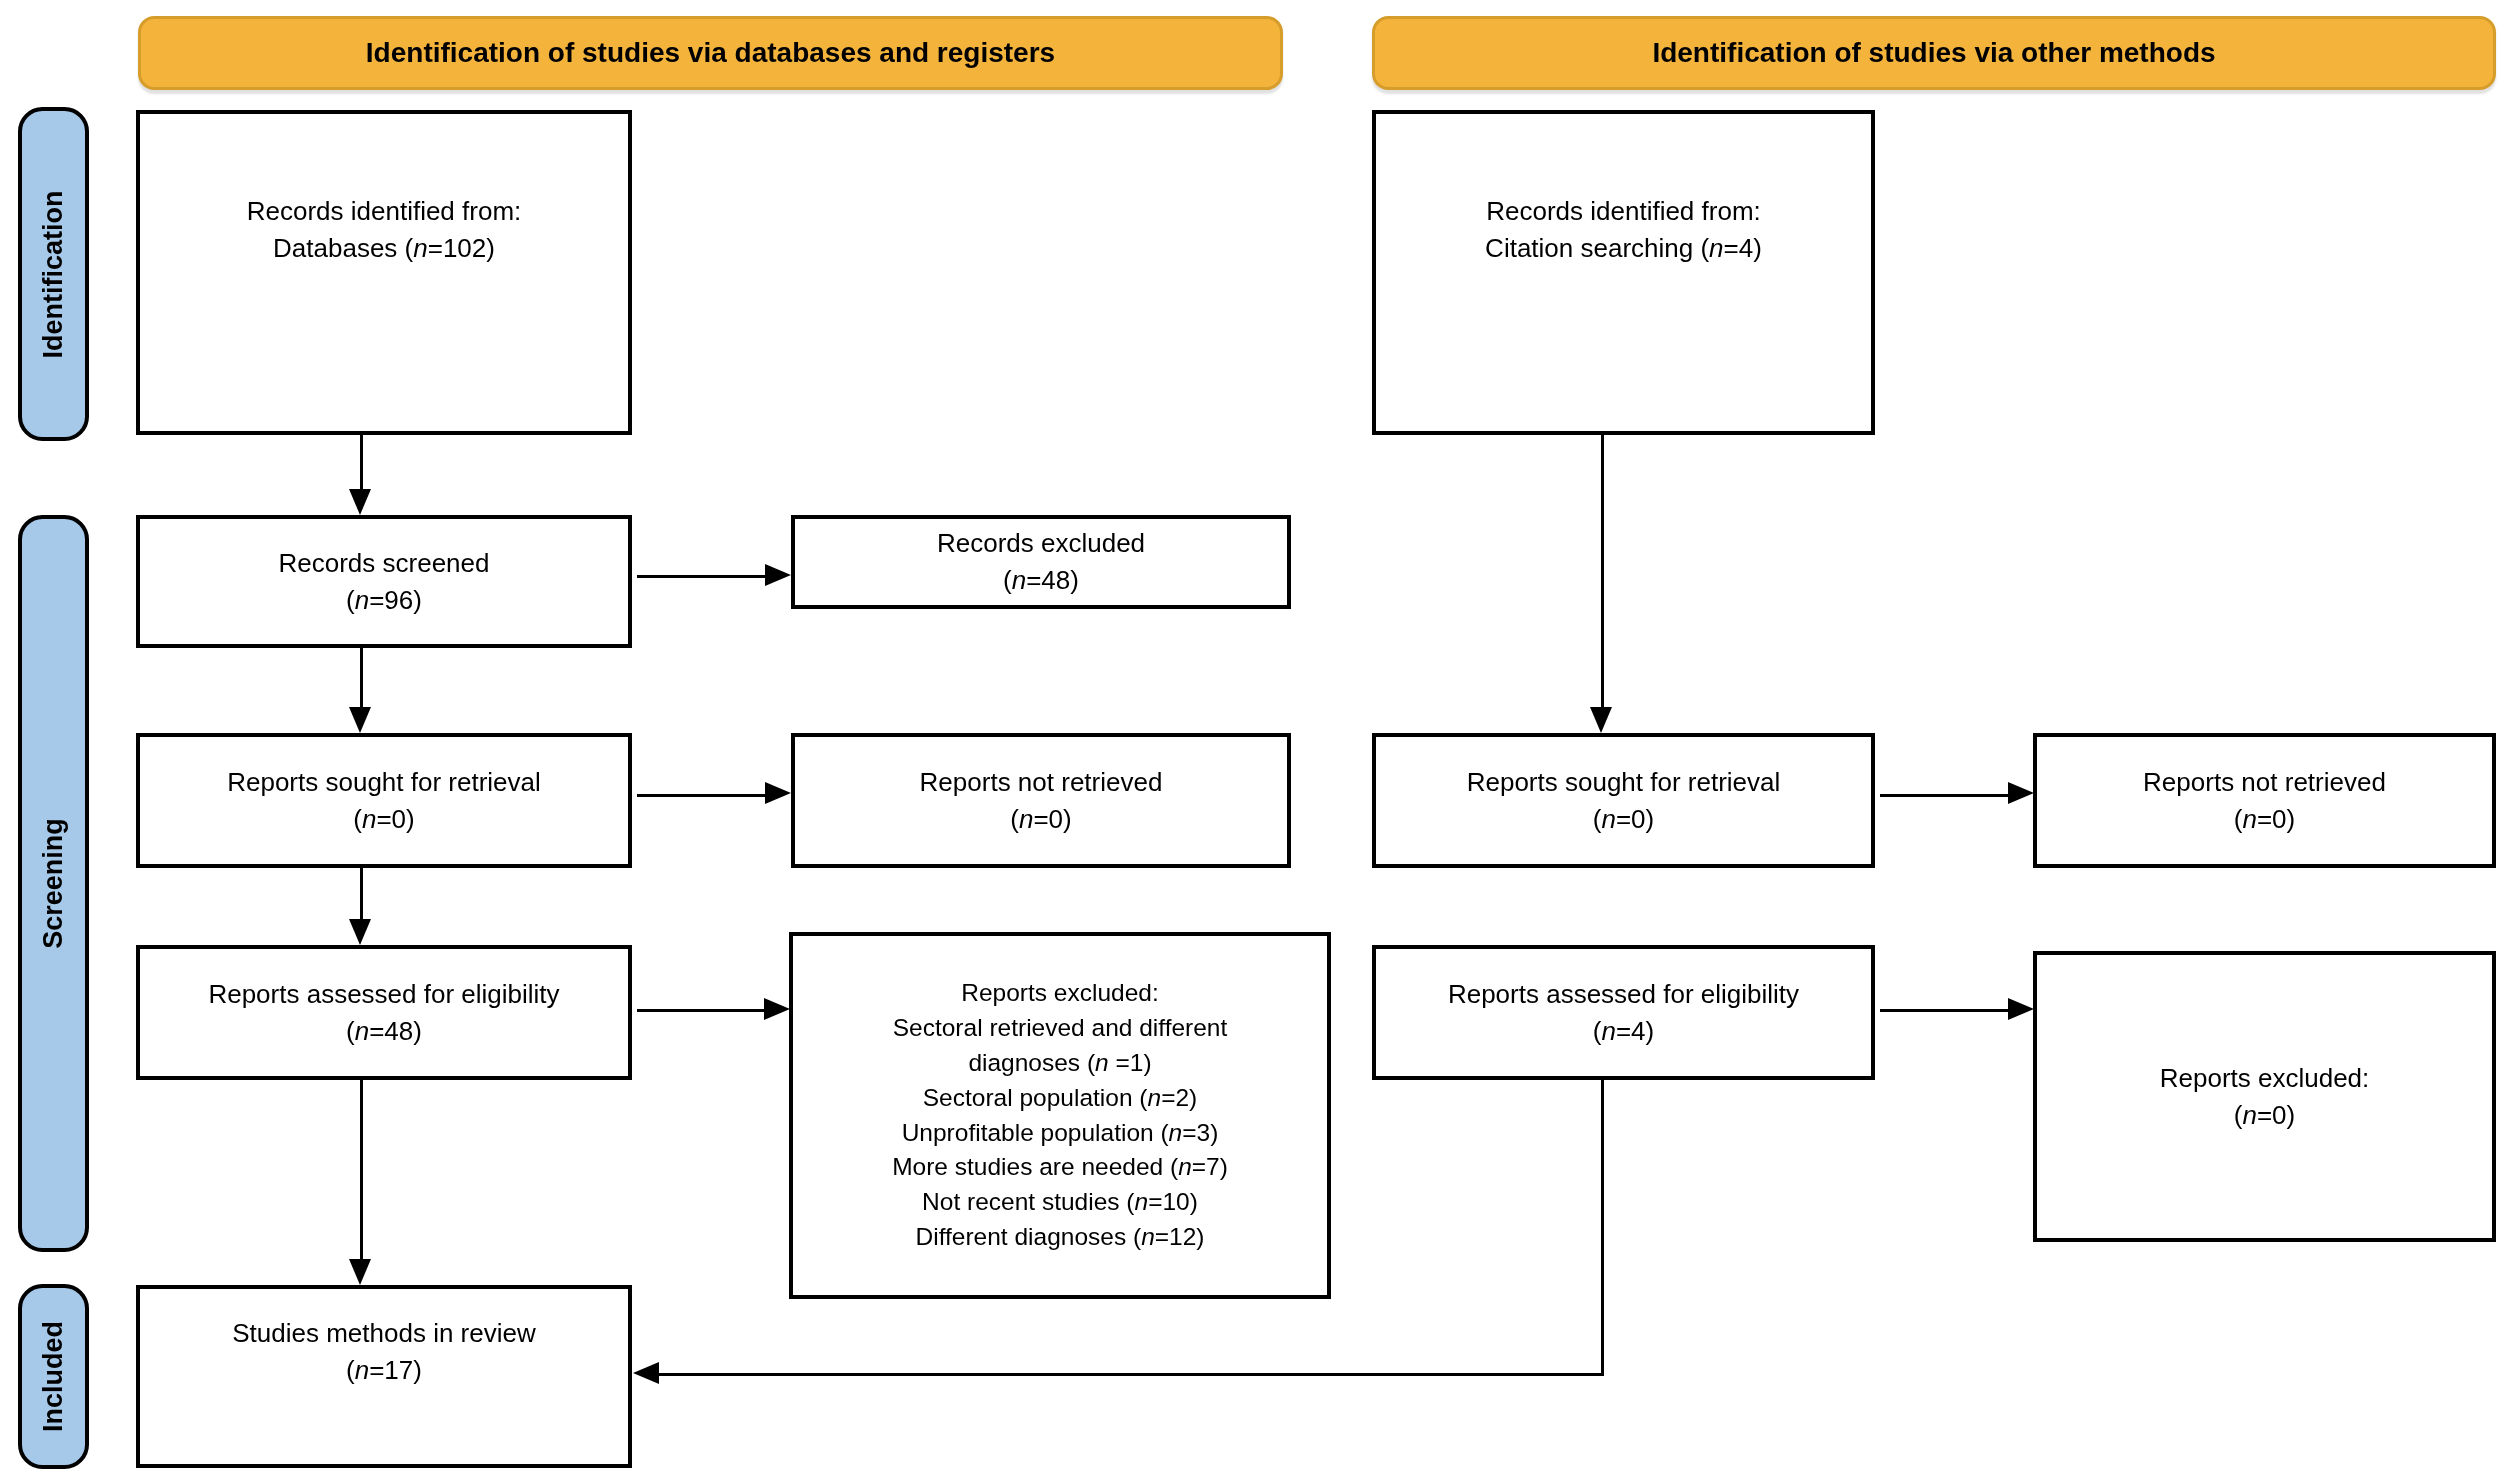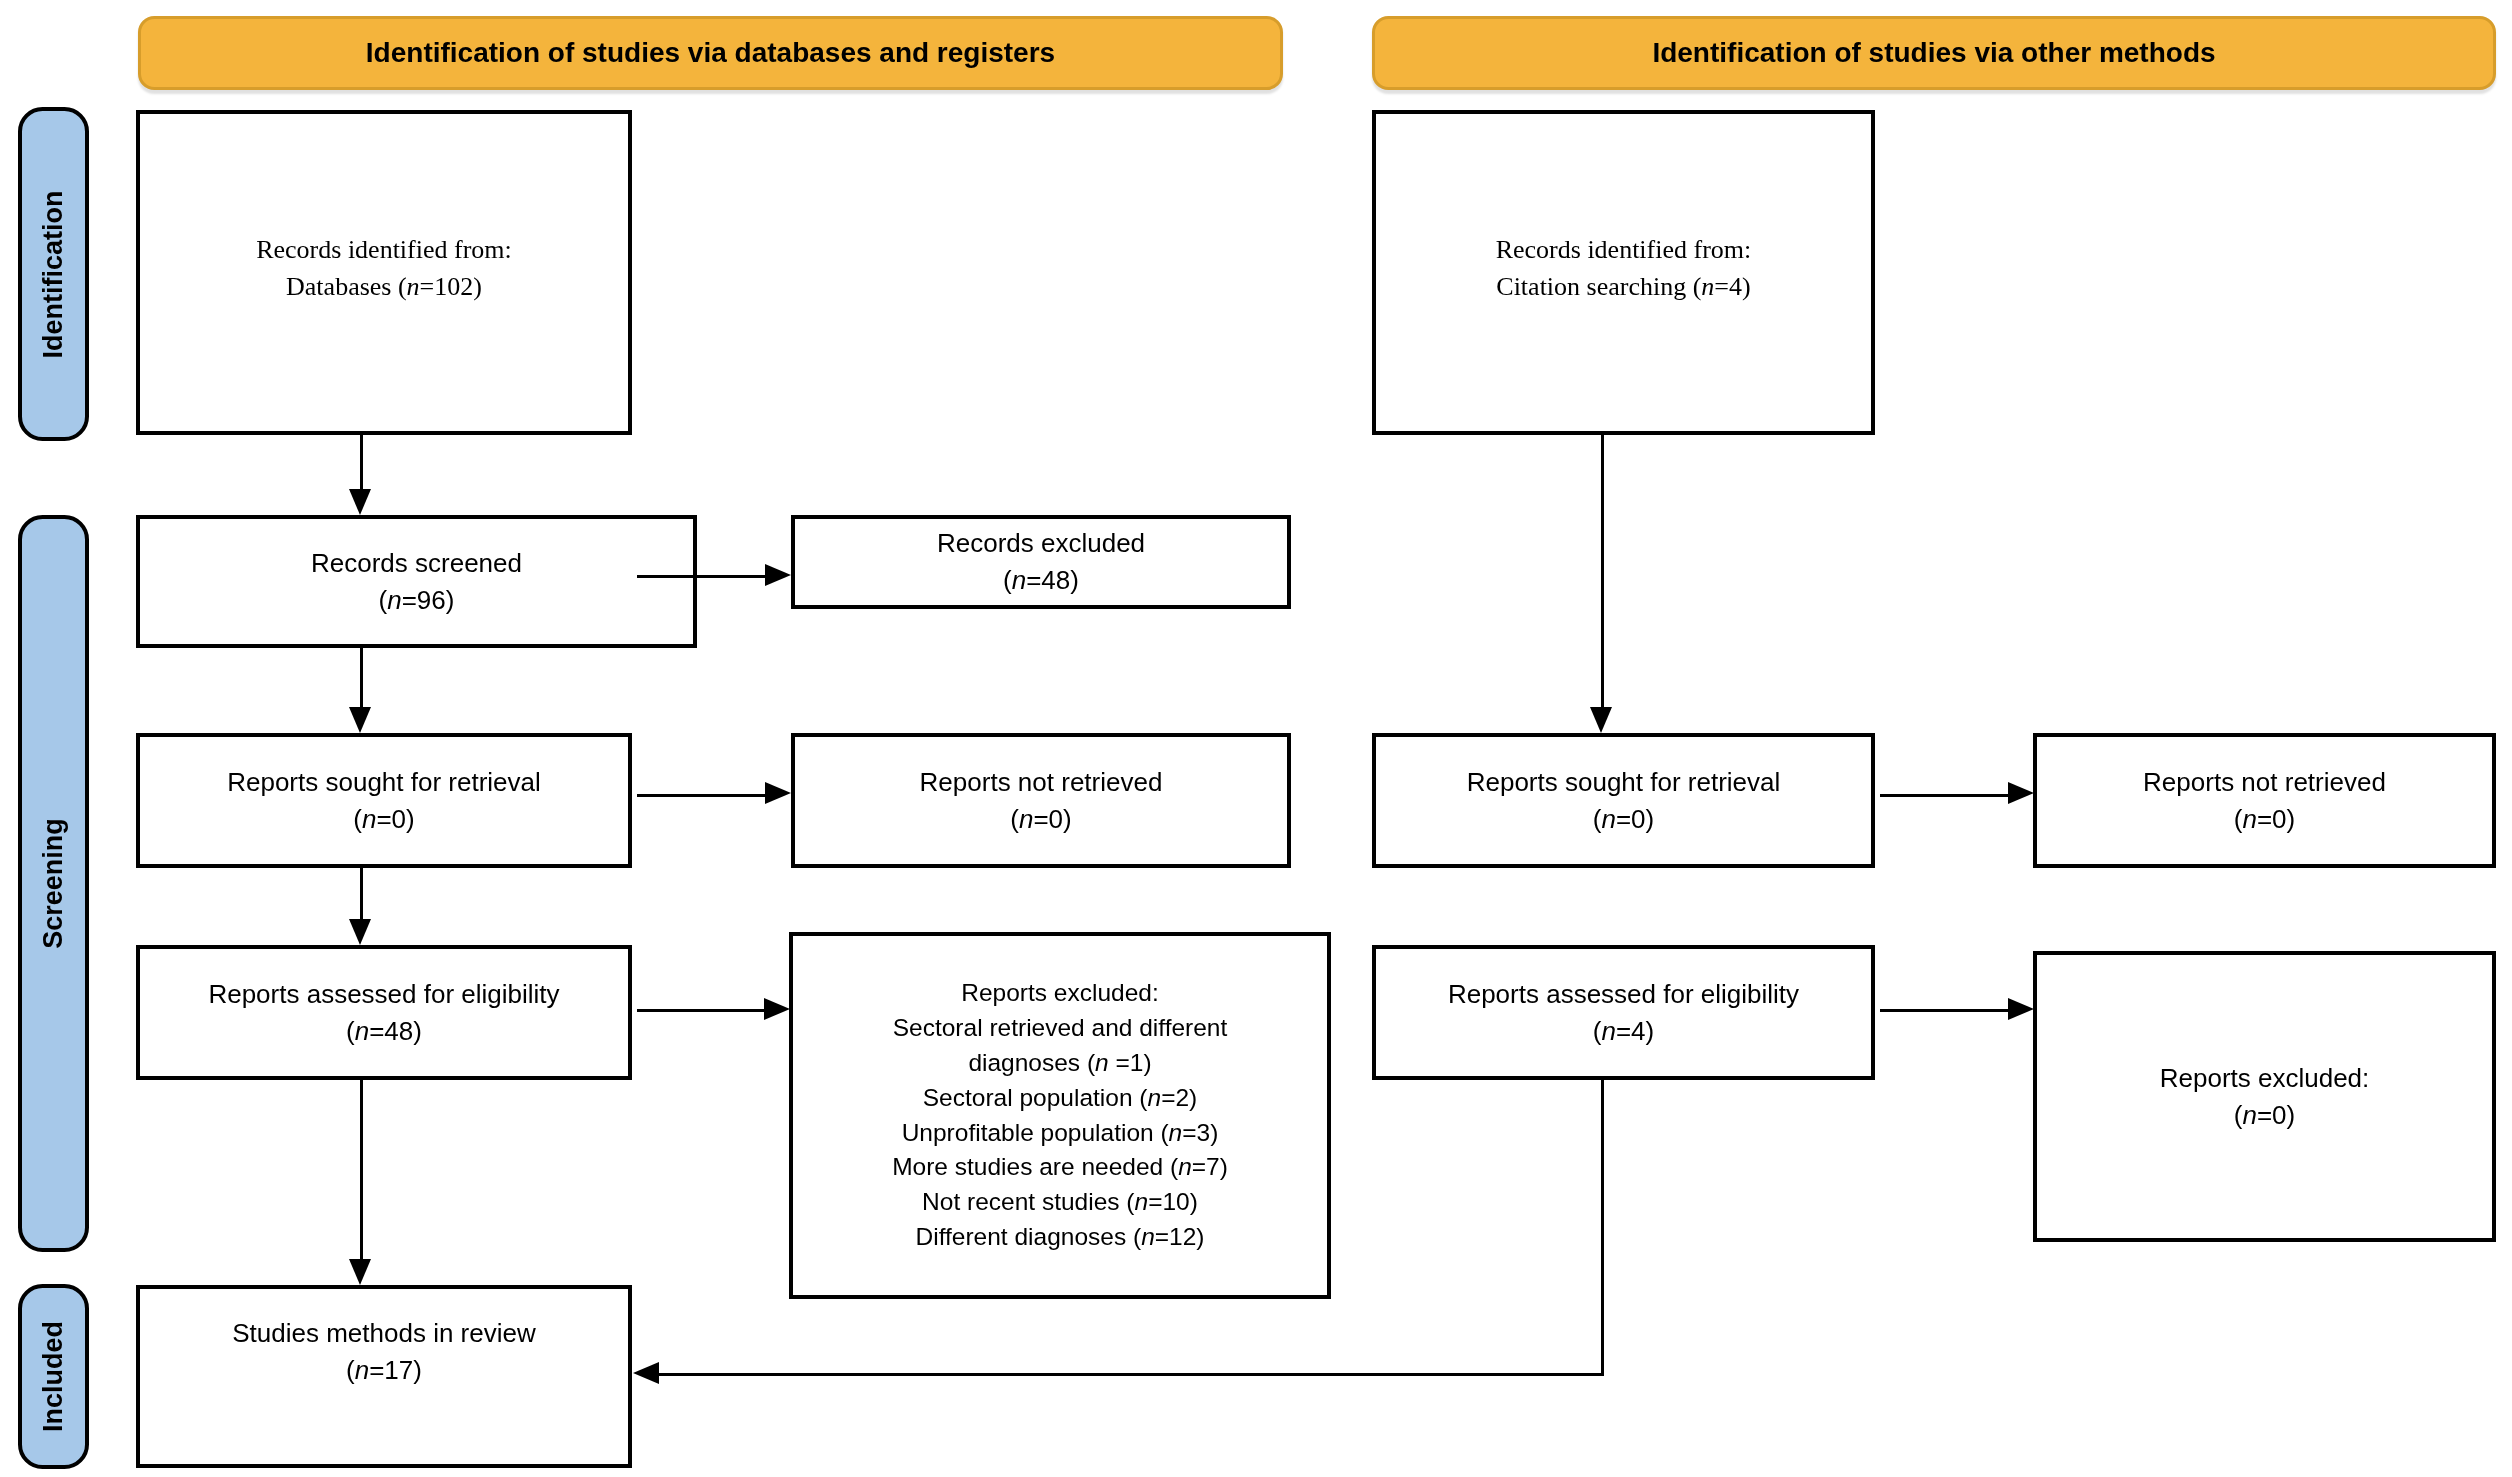--- a/index.html
+++ b/index.html
@@ -42,21 +42,21 @@
   }
   .box{
     position:absolute;
     background:#ffffff;
     border:4.1px solid var(--box-border);
     box-sizing:border-box;
     display:flex;flex-direction:column;justify-content:center;align-items:center;
     text-align:center;
     font-size:26px;line-height:1.42;
   }
-  .box.low{justify-content:flex-start;padding-top:118px;font-family:Liberation Serif, serif;}
+  .box.low{justify-content:flex-start;padding-top:79px;}
   .box.high{justify-content:flex-start;padding-top:26px;}
   .box.small{font-size:24.5px;}
   .ln{display:block;}
   .ln i{font-style:italic;}
   .vline{position:absolute;width:2.9px;background:var(--line-color);}
   .hline{position:absolute;height:2.9px;background:var(--line-color);}
   .head-down{position:absolute;width:0;height:0;
     border-left:11.6px solid transparent;border-right:11.6px solid transparent;
     border-top:26px solid var(--line-color);}
   .head-right{position:absolute;width:0;height:0;
@@ -81,21 +81,21 @@
     <span class="sidetext">Screening</span>
   </div>
   <div class="side" style="left:17.5px;top:1284px;width:71px;height:185px;">
     <span class="sidetext">Included</span>
   </div>
 
   <div class="box low" style="left:136px;top:110px;width:496px;height:325px;">
       <div class="ln">Records identified from:</div>
       <div class="ln">Databases (<i>n</i>=102)</div>
     </div>
-  <div class="box" style="left:136px;top:515px;width:561px;height:133px;">
+  <div class="box" style="left:136px;top:515px;width:496px;height:133px;">
       <div class="ln">Records screened</div>
       <div class="ln">(<i>n</i>=96)</div>
     </div>
   <div class="box" style="left:791px;top:515px;width:500px;height:94px;">
       <div class="ln">Records excluded</div>
       <div class="ln">(<i>n</i>=48)</div>
     </div>
   <div class="box" style="left:136px;top:733px;width:496px;height:135px;">
       <div class="ln">Reports sought for retrieval</div>
       <div class="ln">(<i>n</i>=0)</div>

